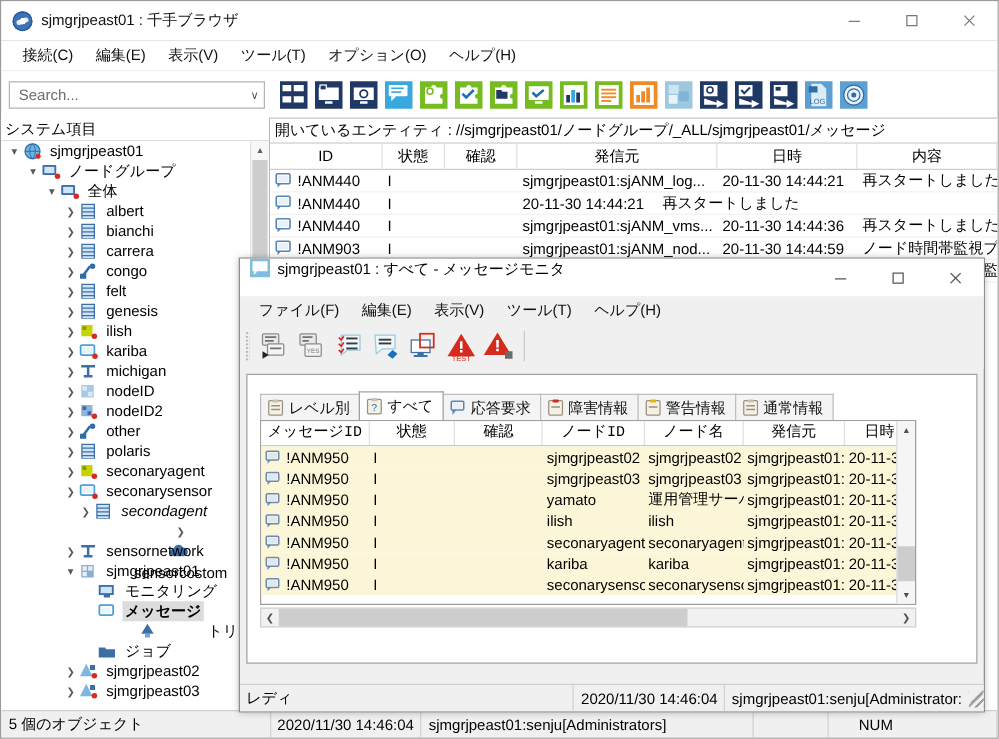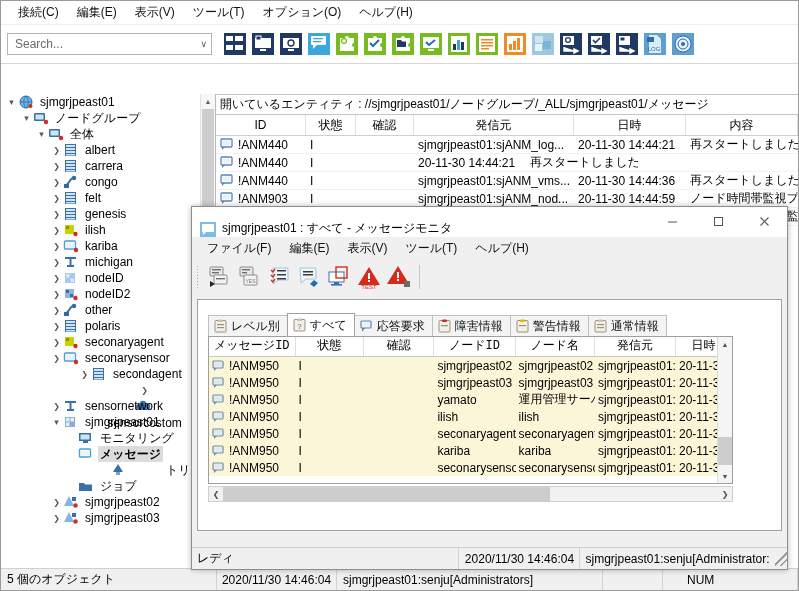--- a/index.html
+++ b/index.html
@@ -61,21 +61,21 @@
   .grow{height:17px;display:flex;align-items:center;font-size:12px;white-space:nowrap;border-bottom:1px solid #f2f2f2;}
   .gc{box-sizing:border-box;overflow:hidden;white-space:nowrap;padding-left:4px;}
 
   
   .statusbar{position:absolute;left:0;right:0;bottom:0;height:22px;background:#f0f0f0;border-top:1px solid #cfcfcf;display:flex;align-items:center;font-size:12px;box-sizing:border-box;}
   .sbseg{border-right:1px solid #d2d2d2;height:100%;display:flex;align-items:center;padding:0 6px;box-sizing:border-box;white-space:nowrap;}
 
   
   .child{position:absolute;left:190px;top:205px;width:597px;height:364px;background:#f0f0f0;
      border:1px solid #8d8d8d;box-sizing:border-box;box-shadow:0 0 6px rgba(0,0,0,.28);display:flex;flex-direction:column;}
-  .ctitle{height:30px;background:#ffffff;display:flex;align-items:flex-end;border-bottom:1px solid #eee;flex:0 0 auto;}
+  .ctitle{height:30px;background:#ffffff;display:flex;align-items:flex-start;border-bottom:1px solid #eee;flex:0 0 auto;}
   .cicon{width:16px;height:15px;margin:0 6px 0 8px;flex:0 0 auto;}
   .ctitle-txt{font-size:12px;}
   .cmenubar{height:21px;display:flex;align-items:center;background:#f0f0f0;padding-left:6px;flex:0 0 auto;}
   .ctoolbar{height:36px;background:#f0f0f0;display:flex;align-items:center;padding-left:4px;flex:0 0 auto;}
   .cgrip{width:4px;height:24px;margin-right:4px;
      background-image:radial-gradient(circle,#b0b0b0 1px,transparent 1px);background-size:3px 3px;}
   .ctbtn{width:30px;height:30px;display:flex;align-items:center;justify-content:center;border:1px solid transparent;box-sizing:border-box;}
   .ctbsep{width:1px;height:24px;background:#c8c8c8;margin:0 5px;}
   .cclient{flex:1;margin:4px 5px 16px 5px;background:#fff;border:1px solid #a0a0a0;position:relative;overflow:hidden;}
   .tabrow{position:absolute;left:10px;top:14px;right:8px;height:22px;display:flex;align-items:flex-end;}
@@ -100,20 +100,41 @@
   .csseg{height:100%;display:flex;align-items:center;padding:0 5px;box-sizing:border-box;white-space:nowrap;border-right:1px solid #d2d2d2;}
   .csgrip{margin-left:auto;width:14px;height:14px;
      background-image:linear-gradient(135deg,transparent 45%,#9d9d9d 45% 55%,transparent 55%),
                       linear-gradient(135deg,transparent 70%,#9d9d9d 70% 80%,transparent 80%);}
 </style>
 </head>
 <body>
 
 <div class="app">
 
+  <div class="titlebar">
+    <div class="tb-icon"></div>
+    <div class="tb-title">sjmgrjpeast01 : 千手ブラウザ</div>
+    <div class="tb-spacer"></div>
+    <div class="wbtn">
+      <svg width="11" height="11" viewBox="0 0 11 11">
+          <line x1="1" y1="6" x2="10" y2="6" stroke="#7a7a7a" stroke-width="1"></line>
+        </svg>
+    </div>
+    <div class="wbtn">
+      <svg width="11" height="11" viewBox="0 0 11 11">
+          <rect x="1.5" y="1.5" width="8" height="8" fill="none" stroke="#7a7a7a" stroke-width="1"></rect>
+        </svg>
+    </div>
+    <div class="wbtn close">
+      <svg width="11" height="11" viewBox="0 0 11 11">
+          <line x1="1.5" y1="1.5" x2="9.5" y2="9.5" stroke="#7a7a7a" stroke-width="1"></line>
+          <line x1="9.5" y1="1.5" x2="1.5" y2="9.5" stroke="#7a7a7a" stroke-width="1"></line>
+        </svg>
+    </div>
+  </div>
 
   <div class="menubar">
     <div class="menuitem">接続(C)</div>
     <div class="menuitem">編集(E)</div>
     <div class="menuitem">表示(V)</div>
     <div class="menuitem">ツール(T)</div>
     <div class="menuitem">オプション(O)</div>
     <div class="menuitem">ヘルプ(H)</div>
   </div>
 
@@ -280,20 +301,21 @@
         <circle cx="12" cy="12" r="2" fill="#2f6ca6"></circle>
       </svg>
         </div>
 
     </div>
   </div>
 
   <div class="body">
 
     <div class="left">
+      <div class="lhead">システム項目</div>
       <div class="tree" id="tree">
         <div class="tnode" style="padding-left: 4px;">
             <span class="arrow open"></span>
             <span class="ico">
               <svg width="16" height="14" viewBox="0 0 16 14">
                 <circle cx="8" cy="7" r="6" fill="#6fb4e0" stroke="#2f6ca6"></circle>
                 <path d="M2 7h12M8 1c3 3 3 9 0 12M8 1C5 4 5 10 8 13" fill="none" stroke="#2f6ca6" stroke-width=".8"></path>
                 <circle cx="12.5" cy="11" r="2" fill="#d52b1e"></circle>
               </svg>
             </span>
@@ -338,162 +360,175 @@
             <span class="arrow closed"></span>
             <span class="ico">
               <svg width="16" height="14" viewBox="0 0 16 14">
                 <rect x="2" y="1" width="11" height="12" fill="#3c6fa8"></rect>
                 <rect x="3" y="2" width="9" height="2" fill="#cfe4f5"></rect>
                 <rect x="3" y="5" width="9" height="2" fill="#cfe4f5"></rect>
                 <rect x="3" y="8" width="9" height="2" fill="#cfe4f5"></rect>
                 <rect x="3" y="11" width="9" height="1.5" fill="#cfe4f5"></rect>
               </svg>
             </span>
-            <span class="lbl">carrera</span>
-          </div>
-          <div class="tnode" style="padding-left: 49px;">
-            <span class="arrow closed"></span>
-            <span class="ico">
-              <svg width="16" height="14" viewBox="0 0 16 14">
-                <path d="M3 11 L9 3" stroke="#2f6ca6" stroke-width="2" fill="none"></path>
-                <rect x="1" y="9" width="5" height="4" fill="#2f6ca6"></rect>
-                <circle cx="11" cy="3" r="2.2" fill="#2f6ca6"></circle>
-              </svg>
-            </span>
-            <span class="lbl">congo</span>
+            <span class="lbl">bianchi</span>
           </div>
           <div class="tnode" style="padding-left: 49px;">
             <span class="arrow closed"></span>
             <span class="ico">
               <svg width="16" height="14" viewBox="0 0 16 14">
                 <rect x="2" y="1" width="11" height="12" fill="#3c6fa8"></rect>
                 <rect x="3" y="2" width="9" height="2" fill="#cfe4f5"></rect>
                 <rect x="3" y="5" width="9" height="2" fill="#cfe4f5"></rect>
                 <rect x="3" y="8" width="9" height="2" fill="#cfe4f5"></rect>
                 <rect x="3" y="11" width="9" height="1.5" fill="#cfe4f5"></rect>
               </svg>
             </span>
-            <span class="lbl">felt</span>
+            <span class="lbl">carrera</span>
+          </div>
+          <div class="tnode" style="padding-left: 49px;">
+            <span class="arrow closed"></span>
+            <span class="ico">
+              <svg width="16" height="14" viewBox="0 0 16 14">
+                <path d="M3 11 L9 3" stroke="#2f6ca6" stroke-width="2" fill="none"></path>
+                <rect x="1" y="9" width="5" height="4" fill="#2f6ca6"></rect>
+                <circle cx="11" cy="3" r="2.2" fill="#2f6ca6"></circle>
+              </svg>
+            </span>
+            <span class="lbl">congo</span>
           </div>
           <div class="tnode" style="padding-left: 49px;">
             <span class="arrow closed"></span>
             <span class="ico">
               <svg width="16" height="14" viewBox="0 0 16 14">
                 <rect x="2" y="1" width="11" height="12" fill="#3c6fa8"></rect>
                 <rect x="3" y="2" width="9" height="2" fill="#cfe4f5"></rect>
                 <rect x="3" y="5" width="9" height="2" fill="#cfe4f5"></rect>
                 <rect x="3" y="8" width="9" height="2" fill="#cfe4f5"></rect>
                 <rect x="3" y="11" width="9" height="1.5" fill="#cfe4f5"></rect>
               </svg>
             </span>
-            <span class="lbl">genesis</span>
-          </div>
-          <div class="tnode" style="padding-left: 49px;">
-            <span class="arrow closed"></span>
-            <span class="ico">
-              <svg width="16" height="14" viewBox="0 0 16 14">
-                <rect x="2" y="2" width="9" height="9" fill="#c8d400"></rect>
-                <rect x="3" y="3" width="3" height="3" fill="#8a9600"></rect>
-                <circle cx="12.5" cy="11" r="2.2" fill="#d52b1e"></circle>
-              </svg>
-            </span>
-            <span class="lbl">ilish</span>
-          </div>
-          <div class="tnode" style="padding-left: 49px;">
-            <span class="arrow closed"></span>
-            <span class="ico">
-              <svg width="16" height="14" viewBox="0 0 16 14">
-                <rect x="1.5" y="2" width="11" height="8" rx="1" fill="none" stroke="#49a0d8" stroke-width="1.4"></rect>
-                <rect x="3" y="3.5" width="8" height="5" fill="#e6f3fb"></rect>
-                <circle cx="13" cy="11" r="2.2" fill="#d52b1e"></circle>
-              </svg>
-            </span>
-            <span class="lbl">kariba</span>
-          </div>
-          <div class="tnode" style="padding-left: 49px;">
-            <span class="arrow closed"></span>
-            <span class="ico">
-              <svg width="16" height="14" viewBox="0 0 16 14">
-                <rect x="2" y="2" width="11" height="2" fill="#3c6fa8"></rect>
-                <rect x="6.5" y="3" width="2" height="8" fill="#3c6fa8"></rect>
-                <rect x="4" y="10" width="7" height="2" fill="#3c6fa8"></rect>
-              </svg>
-            </span>
-            <span class="lbl">michigan</span>
-          </div>
-          <div class="tnode" style="padding-left: 49px;">
-            <span class="arrow closed"></span>
-            <span class="ico">
-              <svg width="16" height="14" viewBox="0 0 16 14">
-                <rect x="2" y="2" width="10" height="10" fill="#a9c9ea"></rect>
-                <rect x="3" y="3" width="3.5" height="3.5" fill="#dbe9f7"></rect>
-                <rect x="7.5" y="7.5" width="3.5" height="3.5" fill="#dbe9f7"></rect>
-              </svg>
-            </span>
-            <span class="lbl">nodeID</span>
-          </div>
-          <div class="tnode" style="padding-left: 49px;">
-            <span class="arrow closed"></span>
-            <span class="ico">
-              <svg width="16" height="14" viewBox="0 0 16 14">
-                <rect x="2" y="2" width="9" height="9" fill="#8fb3dd"></rect>
-                <rect x="3" y="3" width="3" height="3" fill="#3c6fa8"></rect>
-                <rect x="7" y="7" width="3" height="3" fill="#3c6fa8"></rect>
-                <circle cx="12.5" cy="11" r="2.2" fill="#d52b1e"></circle>
-              </svg>
-            </span>
-            <span class="lbl">nodeID2</span>
-          </div>
-          <div class="tnode" style="padding-left: 49px;">
-            <span class="arrow closed"></span>
-            <span class="ico">
-              <svg width="16" height="14" viewBox="0 0 16 14">
-                <path d="M3 11 L9 3" stroke="#2f6ca6" stroke-width="2" fill="none"></path>
-                <rect x="1" y="9" width="5" height="4" fill="#2f6ca6"></rect>
-                <circle cx="11" cy="3" r="2.2" fill="#2f6ca6"></circle>
-              </svg>
-            </span>
-            <span class="lbl">other</span>
+            <span class="lbl">felt</span>
           </div>
           <div class="tnode" style="padding-left: 49px;">
             <span class="arrow closed"></span>
             <span class="ico">
               <svg width="16" height="14" viewBox="0 0 16 14">
                 <rect x="2" y="1" width="11" height="12" fill="#3c6fa8"></rect>
                 <rect x="3" y="2" width="9" height="2" fill="#cfe4f5"></rect>
                 <rect x="3" y="5" width="9" height="2" fill="#cfe4f5"></rect>
                 <rect x="3" y="8" width="9" height="2" fill="#cfe4f5"></rect>
                 <rect x="3" y="11" width="9" height="1.5" fill="#cfe4f5"></rect>
               </svg>
             </span>
-            <span class="lbl">polaris</span>
+            <span class="lbl">genesis</span>
           </div>
           <div class="tnode" style="padding-left: 49px;">
             <span class="arrow closed"></span>
             <span class="ico">
               <svg width="16" height="14" viewBox="0 0 16 14">
                 <rect x="2" y="2" width="9" height="9" fill="#c8d400"></rect>
                 <rect x="3" y="3" width="3" height="3" fill="#8a9600"></rect>
                 <circle cx="12.5" cy="11" r="2.2" fill="#d52b1e"></circle>
               </svg>
             </span>
-            <span class="lbl">seconaryagent</span>
+            <span class="lbl">ilish</span>
           </div>
           <div class="tnode" style="padding-left: 49px;">
             <span class="arrow closed"></span>
             <span class="ico">
               <svg width="16" height="14" viewBox="0 0 16 14">
                 <rect x="1.5" y="2" width="11" height="8" rx="1" fill="none" stroke="#49a0d8" stroke-width="1.4"></rect>
                 <rect x="3" y="3.5" width="8" height="5" fill="#e6f3fb"></rect>
                 <circle cx="13" cy="11" r="2.2" fill="#d52b1e"></circle>
               </svg>
             </span>
+            <span class="lbl">kariba</span>
+          </div>
+          <div class="tnode" style="padding-left: 49px;">
+            <span class="arrow closed"></span>
+            <span class="ico">
+              <svg width="16" height="14" viewBox="0 0 16 14">
+                <rect x="2" y="2" width="11" height="2" fill="#3c6fa8"></rect>
+                <rect x="6.5" y="3" width="2" height="8" fill="#3c6fa8"></rect>
+                <rect x="4" y="10" width="7" height="2" fill="#3c6fa8"></rect>
+              </svg>
+            </span>
+            <span class="lbl">michigan</span>
+          </div>
+          <div class="tnode" style="padding-left: 49px;">
+            <span class="arrow closed"></span>
+            <span class="ico">
+              <svg width="16" height="14" viewBox="0 0 16 14">
+                <rect x="2" y="2" width="10" height="10" fill="#a9c9ea"></rect>
+                <rect x="3" y="3" width="3.5" height="3.5" fill="#dbe9f7"></rect>
+                <rect x="7.5" y="7.5" width="3.5" height="3.5" fill="#dbe9f7"></rect>
+              </svg>
+            </span>
+            <span class="lbl">nodeID</span>
+          </div>
+          <div class="tnode" style="padding-left: 49px;">
+            <span class="arrow closed"></span>
+            <span class="ico">
+              <svg width="16" height="14" viewBox="0 0 16 14">
+                <rect x="2" y="2" width="9" height="9" fill="#8fb3dd"></rect>
+                <rect x="3" y="3" width="3" height="3" fill="#3c6fa8"></rect>
+                <rect x="7" y="7" width="3" height="3" fill="#3c6fa8"></rect>
+                <circle cx="12.5" cy="11" r="2.2" fill="#d52b1e"></circle>
+              </svg>
+            </span>
+            <span class="lbl">nodeID2</span>
+          </div>
+          <div class="tnode" style="padding-left: 49px;">
+            <span class="arrow closed"></span>
+            <span class="ico">
+              <svg width="16" height="14" viewBox="0 0 16 14">
+                <path d="M3 11 L9 3" stroke="#2f6ca6" stroke-width="2" fill="none"></path>
+                <rect x="1" y="9" width="5" height="4" fill="#2f6ca6"></rect>
+                <circle cx="11" cy="3" r="2.2" fill="#2f6ca6"></circle>
+              </svg>
+            </span>
+            <span class="lbl">other</span>
+          </div>
+          <div class="tnode" style="padding-left: 49px;">
+            <span class="arrow closed"></span>
+            <span class="ico">
+              <svg width="16" height="14" viewBox="0 0 16 14">
+                <rect x="2" y="1" width="11" height="12" fill="#3c6fa8"></rect>
+                <rect x="3" y="2" width="9" height="2" fill="#cfe4f5"></rect>
+                <rect x="3" y="5" width="9" height="2" fill="#cfe4f5"></rect>
+                <rect x="3" y="8" width="9" height="2" fill="#cfe4f5"></rect>
+                <rect x="3" y="11" width="9" height="1.5" fill="#cfe4f5"></rect>
+              </svg>
+            </span>
+            <span class="lbl">polaris</span>
+          </div>
+          <div class="tnode" style="padding-left: 49px;">
+            <span class="arrow closed"></span>
+            <span class="ico">
+              <svg width="16" height="14" viewBox="0 0 16 14">
+                <rect x="2" y="2" width="9" height="9" fill="#c8d400"></rect>
+                <rect x="3" y="3" width="3" height="3" fill="#8a9600"></rect>
+                <circle cx="12.5" cy="11" r="2.2" fill="#d52b1e"></circle>
+              </svg>
+            </span>
+            <span class="lbl">seconaryagent</span>
+          </div>
+          <div class="tnode" style="padding-left: 49px;">
+            <span class="arrow closed"></span>
+            <span class="ico">
+              <svg width="16" height="14" viewBox="0 0 16 14">
+                <rect x="1.5" y="2" width="11" height="8" rx="1" fill="none" stroke="#49a0d8" stroke-width="1.4"></rect>
+                <rect x="3" y="3.5" width="8" height="5" fill="#e6f3fb"></rect>
+                <circle cx="13" cy="11" r="2.2" fill="#d52b1e"></circle>
+              </svg>
+            </span>
             <span class="lbl">seconarysensor</span>
           </div>
-          <div class="tnode" style="padding-left: 77px;">
+          <div class="tnode" style="padding-left: 61px; font-style: italic;">
             <span class="arrow closed"></span>
             <span class="ico">
               <svg width="16" height="14" viewBox="0 0 16 14">
                 <rect x="2" y="1" width="11" height="12" fill="#3c6fa8"></rect>
                 <rect x="3" y="2" width="9" height="2" fill="#cfe4f5"></rect>
                 <rect x="3" y="5" width="9" height="2" fill="#cfe4f5"></rect>
                 <rect x="3" y="8" width="9" height="2" fill="#cfe4f5"></rect>
                 <rect x="3" y="11" width="9" height="1.5" fill="#cfe4f5"></rect>
               </svg>
             </span>

